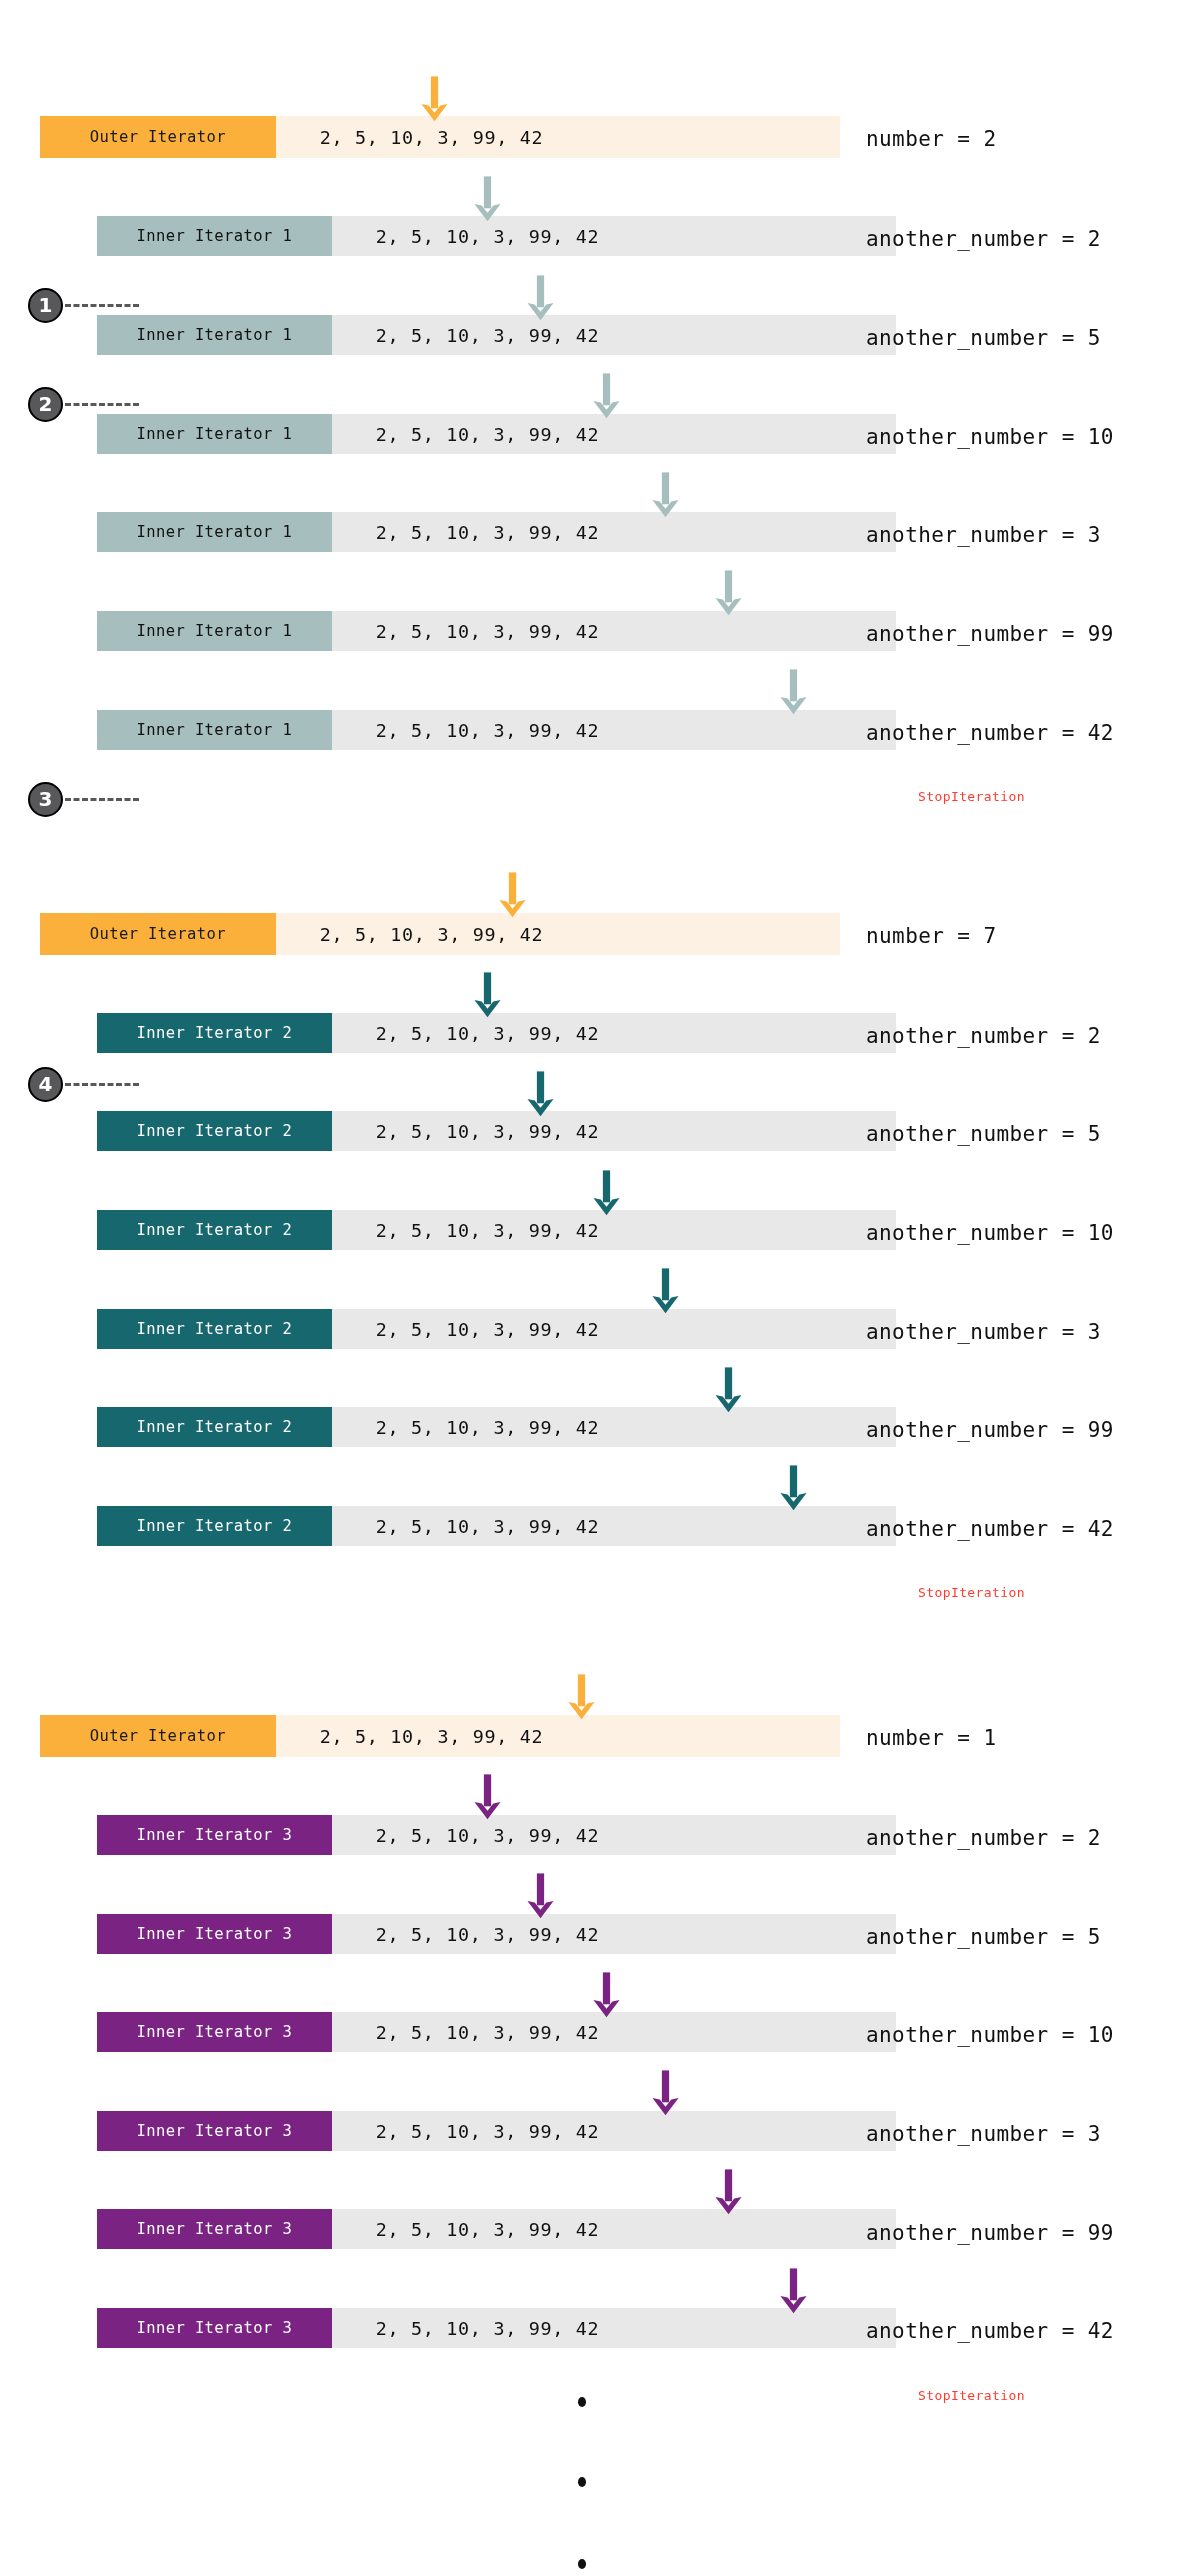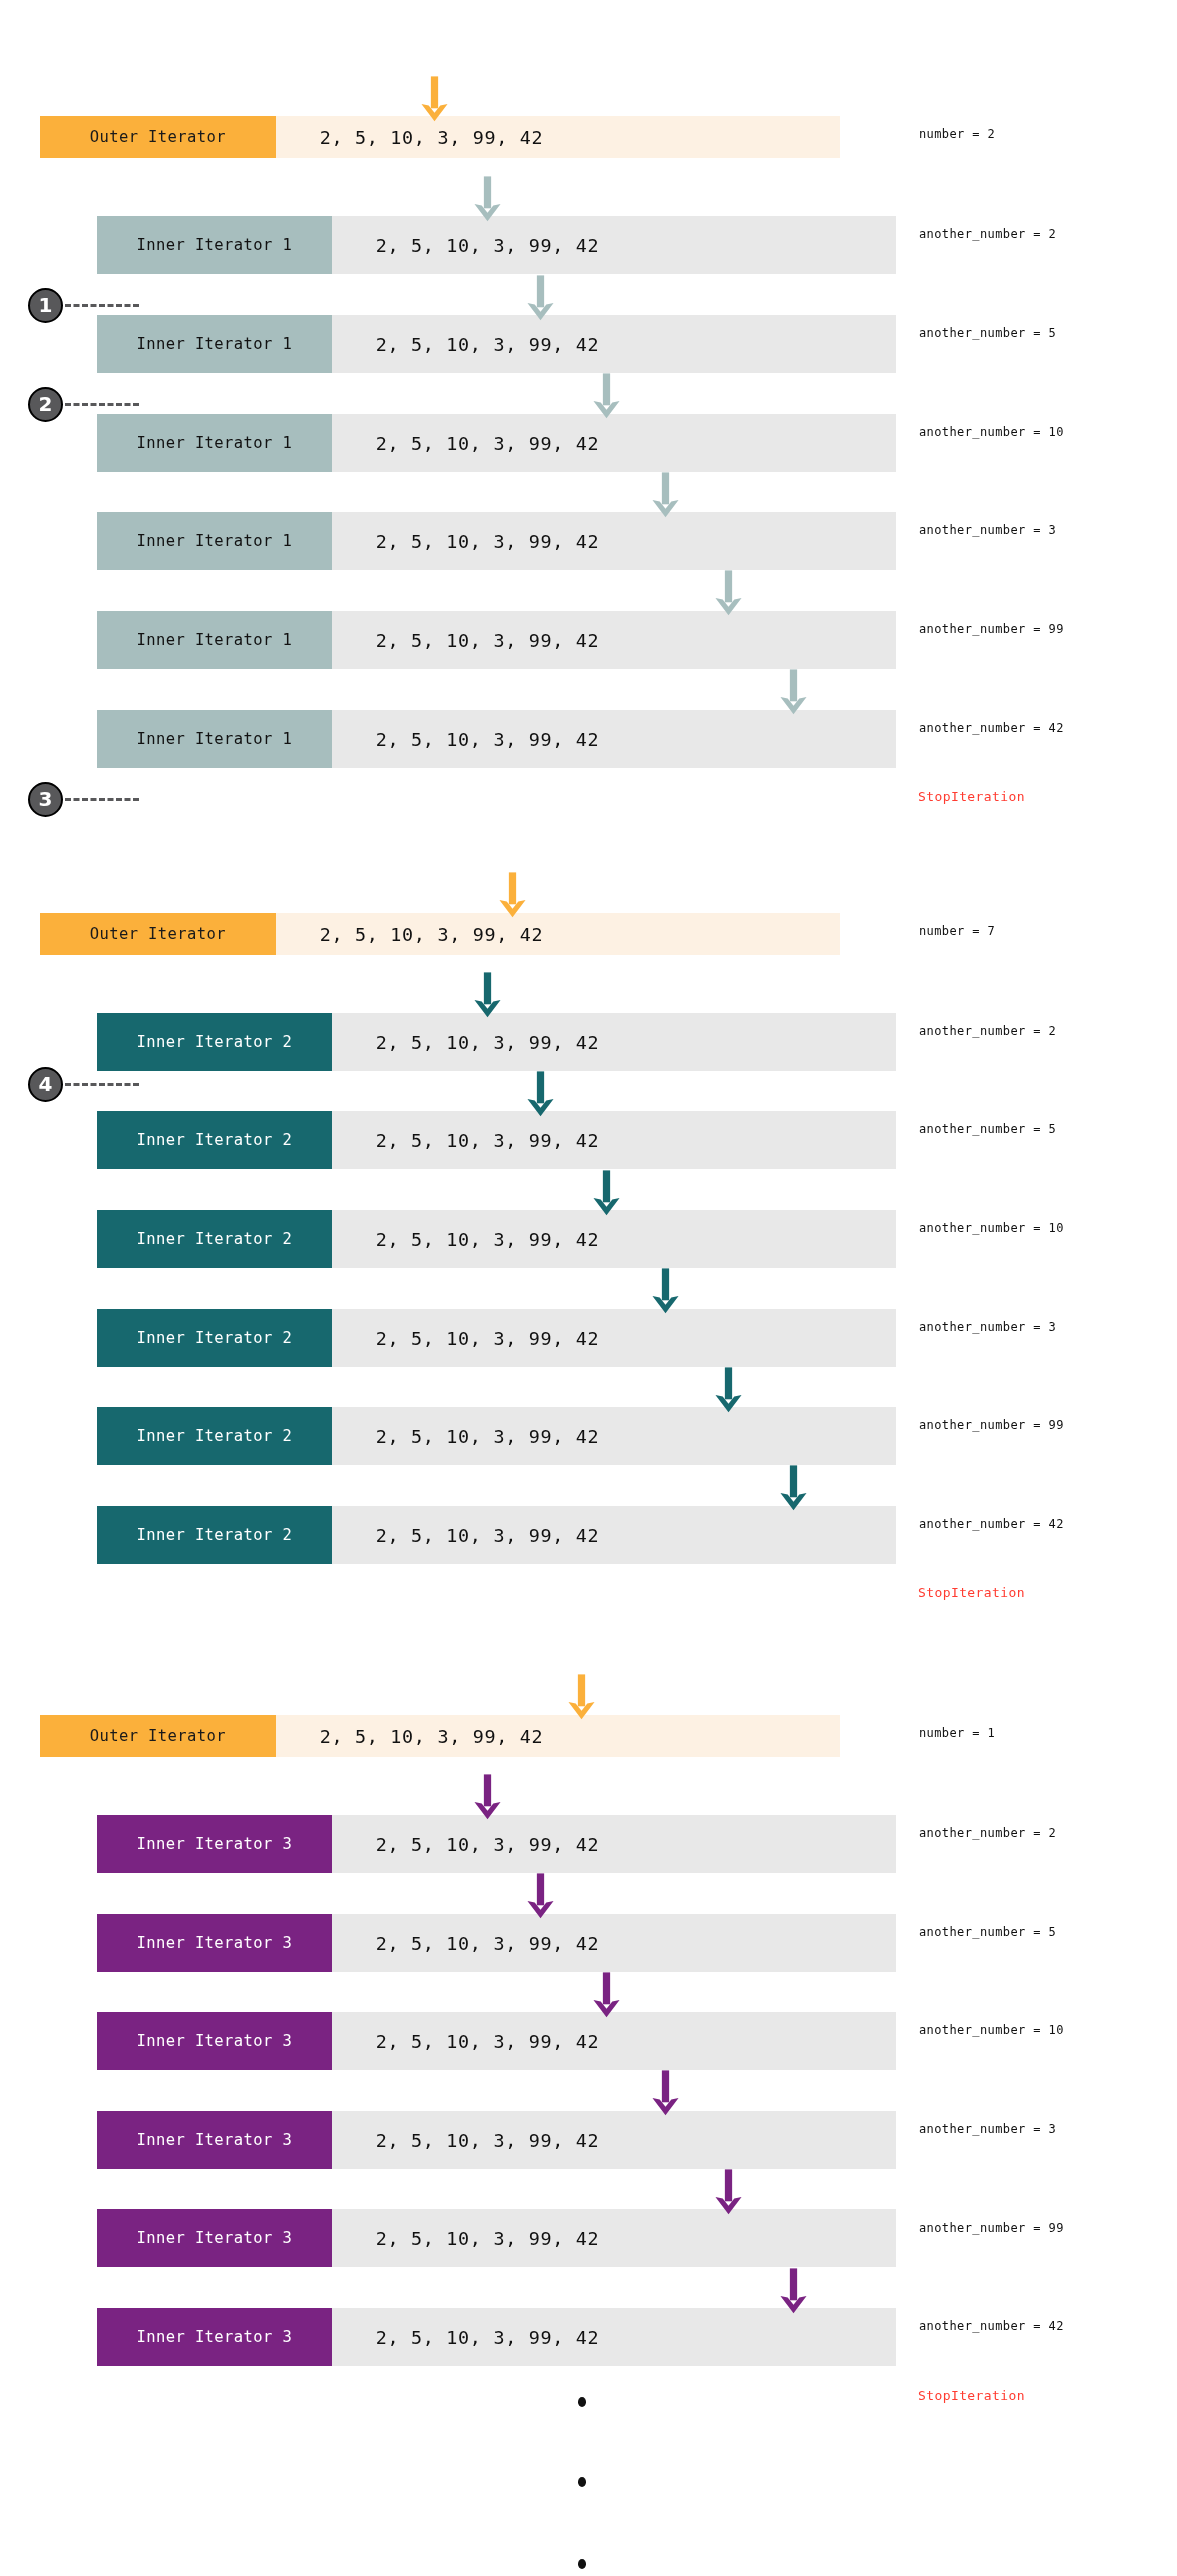--- a/index.html
+++ b/index.html
@@ -27,32 +27,32 @@
     padding-left:44px;
     text-align:right;
   }
 
   
   .outer{left:40px;width:800px;height:42px;}
   .outer .tag{width:236px;background:#FBB03B;color:#1a1a1a;}
   .outer .seq{width:565px;background:#FDF1E3;}
 
   
-  .inner{left:97px;width:799px;height:58px;}
+  .inner{left:97px;width:799px;height:40px;}
   .inner .tag{width:235px;}
   .inner .seq{width:565px;background:#E8E8E8;}
 
   .c1 .tag{background:#A7BEBE;color:#111111;}
   .c2 .tag{background:#17686E;color:#ffffff;}
   .c3 .tag{background:#7A2382;color:#ffffff;}
 
   
   .note{
-    position:absolute;left:919px;
-    font-size:12px;color:#111111;
+    position:absolute;left:866px;
+    font-size:21px;color:#111111;
     letter-spacing:0.4px;white-space:nowrap;
   }
   .stopnote{
     position:absolute;left:918px;
     font-size:13px;color:#FF3B30;
     letter-spacing:0.4px;white-space:nowrap;
   }
 
   
   .arrow{position:absolute;width:29px;height:53px;}

